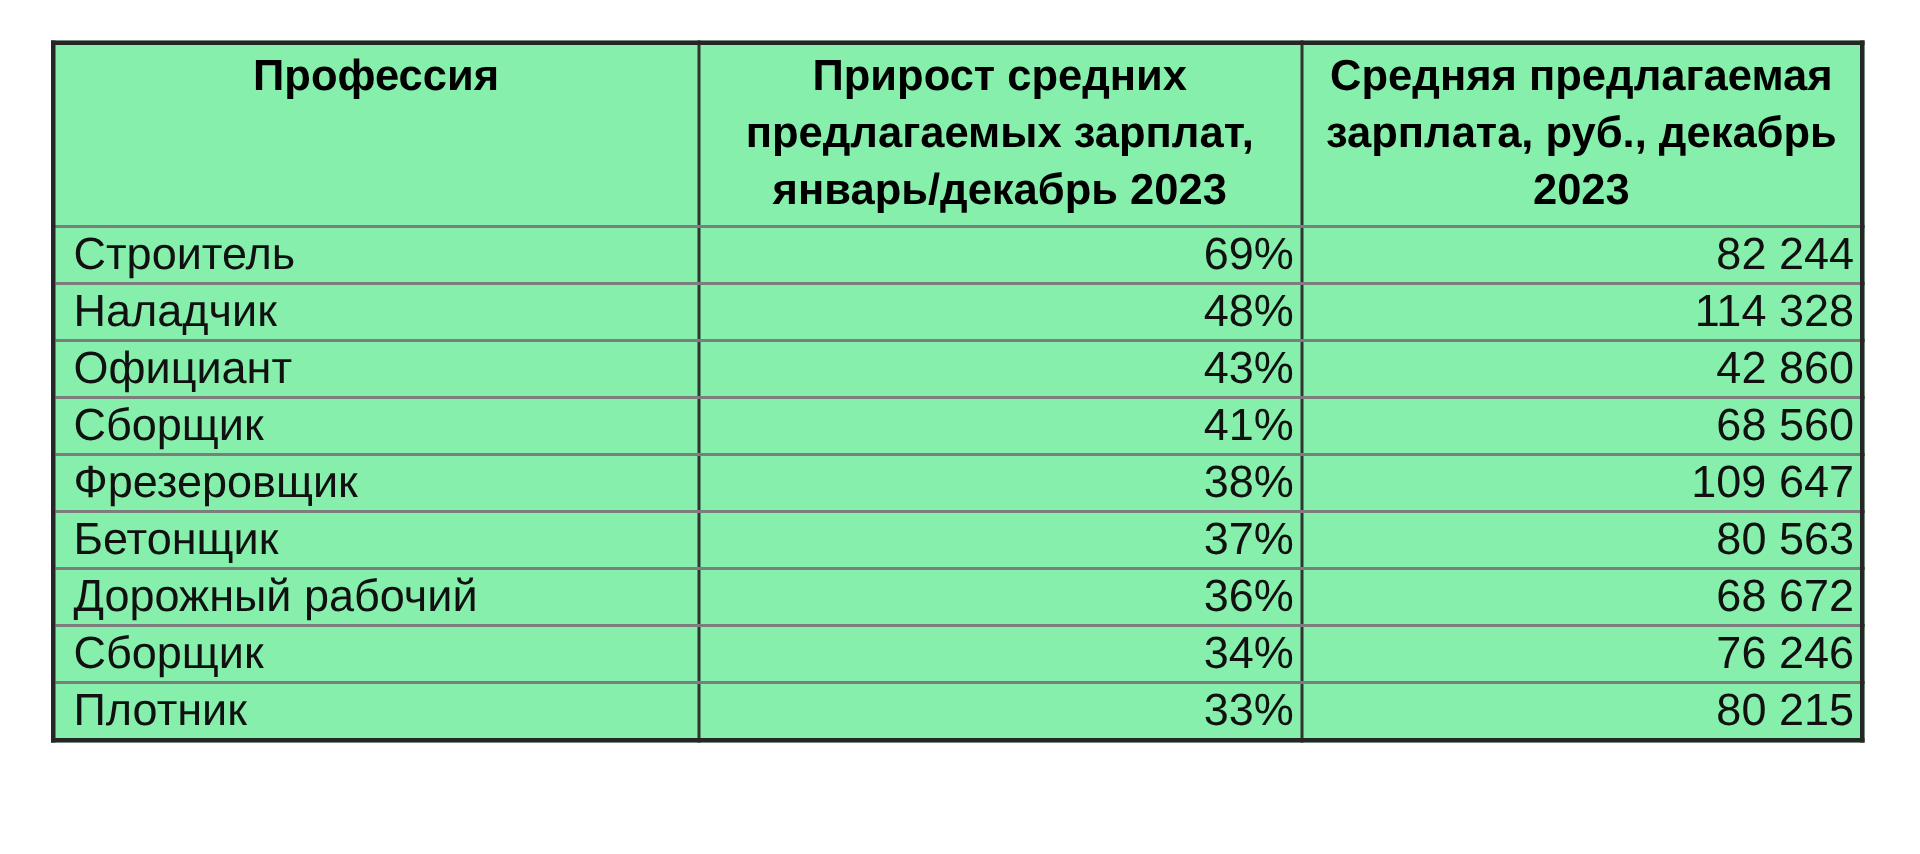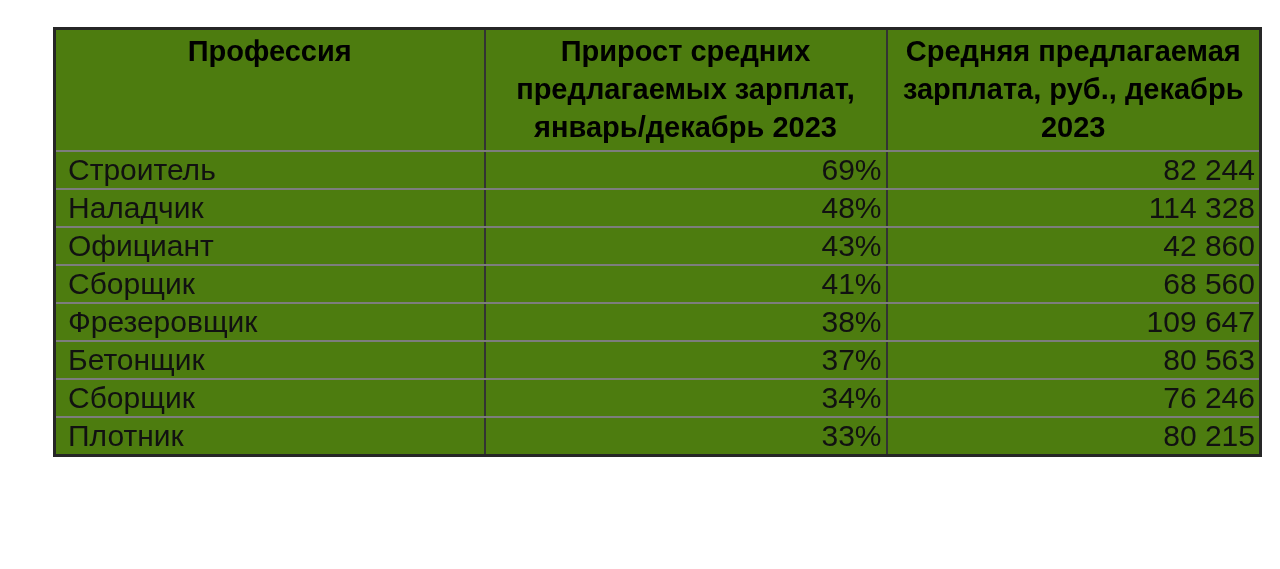--- a/index.html
+++ b/index.html
@@ -10,27 +10,27 @@
   }
   body {
     width: 1280px;
     height: 569px;
     position: relative;
     font-family: "Liberation Sans", sans-serif;
     color: #111111;
   }
   table.salary-table {
     position: absolute;
-    left: 53px;
+    left: 34px;
     top: 27px;
     width: 1206px;
     border-collapse: collapse;
     table-layout: fixed;
     border: 3px solid #262626;
-    background: #4d7c0f;
+    background: #86efac;
   }
   col.col-profession { width: 430px; }
   col.col-growth     { width: 402px; }
   col.col-salary     { width: 374px; }
 
   th, td {
     border-left: 2px solid #333333;
     border-right: 2px solid #333333;
     border-top: 2px solid #7d7d7d;
     border-bottom: 2px solid #7d7d7d;
@@ -106,20 +106,25 @@
         <td>Фрезеровщик</td>
         <td>38%</td>
         <td>109 647</td>
       </tr>
       <tr>
         <td>Бетонщик</td>
         <td>37%</td>
         <td>80 563</td>
       </tr>
       <tr>
+        <td>Дорожный рабочий</td>
+        <td>36%</td>
+        <td>68 672</td>
+      </tr>
+      <tr>
         <td>Сборщик</td>
         <td>34%</td>
         <td>76 246</td>
       </tr>
       <tr>
         <td>Плотник</td>
         <td>33%</td>
         <td>80 215</td>
       </tr>
     </tbody>

